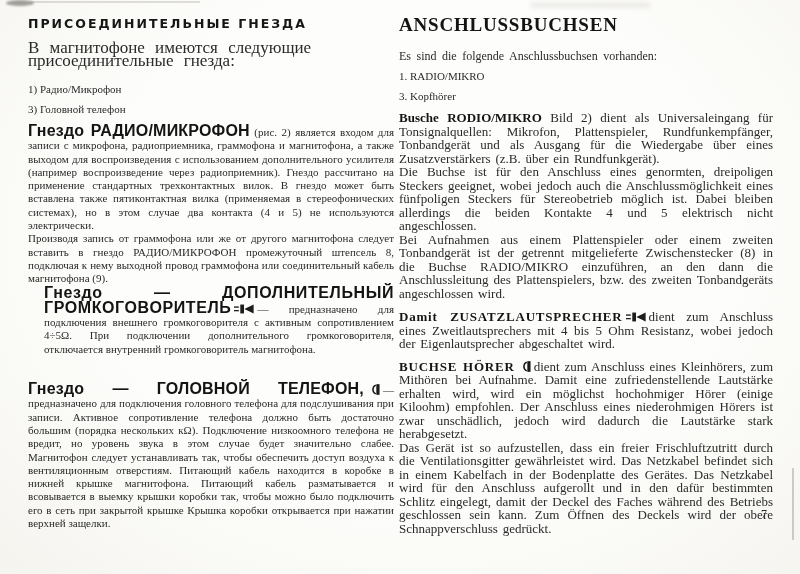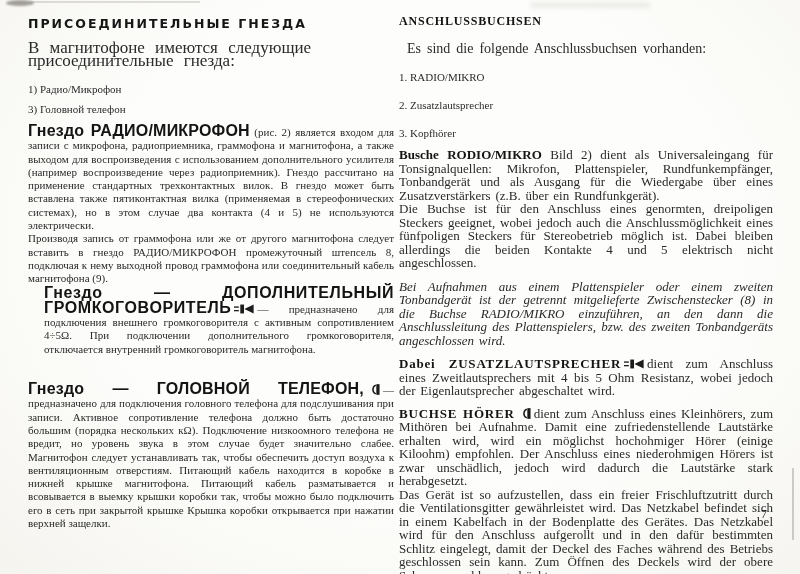--- a/index.html
+++ b/index.html
@@ -29,28 +29,28 @@
   .p-speaker-ru{margin-top:0;margin-left:16px;}
   .p-phone-ru{margin-top:26px;}
   .lead-ru{
     font-family:Liberation Sans, sans-serif;
     font-weight:700;font-size:16px;letter-spacing:.2px;color:#141414;
   }
   .ls{letter-spacing:.6px;}
 
   
   .heading-de{
-    margin:14px 0 0 0;font-weight:700;font-size:12px;letter-spacing:.8px;color:#141414;
+    margin:14px 0 0 0;font-weight:700;font-size:19px;letter-spacing:.8px;color:#141414;
   }
-  .intro-de{margin:13px 0 0 8px;font-size:14px;line-height:14px;word-spacing:2.5px;}
+  .intro-de{margin:13px 0 0 0;font-size:12px;line-height:14px;word-spacing:2.5px;}
   .list-de{margin-top:3px;}
-  .list-de .item{margin-top:14px;font-size:11px;line-height:14px;}
+  .list-de .item{margin-top:6px;font-size:11px;line-height:14px;}
   .body-de{font-size:13px;line-height:13.5px;text-align:justify;word-spacing:1.5px;margin:0;}
   .p-radio-de{margin-top:8px;}
-  .p-aufnahmen-de{margin-top:10px;font-style:italic;}
+  .p-aufnahmen-de{margin-top:0;}
   .p-zusatz-de{margin-top:10px;}
   .p-hoerer-de{margin-top:9px;}
   .lead-de{font-weight:700;color:#141414;}
   .lead-caps{letter-spacing:.8px;}
 
   .blk{display:block;}
 
   .din-icon{display:inline-block;vertical-align:-1px;margin:0 3px 0 3px;color:#1c1c1c;}
   .din-icon *{fill:currentColor;}
   .din-icon .arc{fill:none;stroke:currentColor;stroke-width:2;}
@@ -100,29 +100,28 @@
           <rect x="12.2" y="0" width="4.2" height="14"></rect>
         </svg><span>— предназначено для подключения головного телефона для подслушивания при записи. Активное сопротивление телефона должно быть достаточно большим (порядка нескольких кΩ). Подключение низкоомного телефона не вредит, но уровень звука в этом случае будет значительно слабее. Магнитофон следует устанавливать так, чтобы обеспечить доступ воздуха к вентиляционным отверстиям. Питающий кабель находится в коробке в нижней крышке магнитофона. Питающий кабель разматывается и всовывается в выемку крышки коробки так, чтобы можно было подключить его в сеть при закрытой крышке Крышка коробки открывается при нажатии верхней защелки.</span></p>
   </div>
 
   <div class="col col-right">
     <h2 class="heading-de">ANSCHLUSSBUCHSEN</h2>
     <p class="intro-de">Es sind die folgende Anschlussbuchsen vorhanden:</p>
 
     <div class="list-de">
       <div class="item">1. RADIO/MIKRO</div>
-      <div class="item">2. Zusatzlautsprecher</div>
       <div class="item">3. Kopfhörer</div>
     </div>
 
     <p class="body-de p-radio-de"><span class="lead-de">Busche RODIO/MIKRO</span><span> Bild 2) dient als Universaleingang für Tonsignalquellen: Mikrofon, Plattenspieler, Rundfunkempfänger, Tonbandgerät und als Ausgang für die Wiedergabe über eines Zusatzverstärkers (z.B. über ein Rundfunkgerät).</span><span class="blk">Die Buchse ist für den Anschluss eines genormten, dreipoligen Steckers geeignet, wobei jedoch auch die Anschlussmöglichkeit eines fünfpoligen Steckers für Stereobetrieb möglich ist. Dabei bleiben allerdings die beiden Kontakte 4 und 5 elektrisch nicht angeschlossen.</span></p>
 
     <p class="body-de p-aufnahmen-de">Bei Aufnahmen aus einem Plattenspieler oder einem zweiten Tonbandgerät ist der getrennt mitgelieferte Zwischenstecker (8) in die Buchse RADIO/MIKRO einzuführen, an den dann die Anschlussleitung des Plattenspielers, bzw. des zweiten Tonbandgeräts angeschlossen wird.</p>
 
-    <p class="body-de p-zusatz-de"><span class="lead-de lead-caps">Dabei ZUSATZLAUTSPRECHER</span><svg class="din-icon" width="20" height="10" viewBox="0 0 27 13">
+    <p class="body-de p-zusatz-de"><span class="lead-de lead-caps">Damit ZUSATZLAUTSPRECHER</span><svg class="din-icon" width="20" height="10" viewBox="0 0 27 13">
           <rect x="0" y="3" width="6.5" height="1.8"></rect>
           <rect x="0" y="7.8" width="6.5" height="1.8"></rect>
           <rect x="8.5" y="0.5" width="5" height="12"></rect>
           <path d="M14 6.5 L26.5 0.5 L26.5 12.5 Z"></path>
         </svg><span>dient zum Anschluss eines Zweitlautsprechers mit 4 bis 5 Ohm Resistanz, wobei jedoch der Eigenlautsprecher abgeschaltet wird.</span></p>
 
     <p class="body-de p-hoerer-de"><span class="lead-de lead-caps">BUCHSE HÖRER</span><svg class="din-icon" width="13" height="11" viewBox="0 0 17 14">
           <path class="arc" d="M11.5 1.3 A6.2 6.2 0 0 0 11.5 12.7"></path>
           <rect x="12.2" y="0" width="4.2" height="14"></rect>
         </svg><span>dient zum Anschluss eines Kleinhörers, zum Mithören bei Aufnahme. Damit eine zufriedenstellende Lautstärke erhalten wird, wird ein möglichst hochohmiger Hörer (einige Kiloohm) empfohlen. Der Anschluss eines niederohmigen Hörers ist zwar unschädlich, jedoch wird dadurch die Lautstärke stark herabgesetzt.</span><span class="blk">Das Gerät ist so aufzustellen, dass ein freier Frischluftzutritt durch die Ventilationsgitter gewährleistet wird. Das Netzkabel befindet sich in einem Kabelfach in der Bodenplatte des Gerätes. Das Netzkabel wird für den Anschluss aufgerollt und in den dafür bestimmten Schlitz eingelegt, damit der Deckel des Faches während des Betriebs geschlossen sein kann. Zum Öffnen des Deckels wird der obere Schnappverschluss gedrückt.</span></p>

